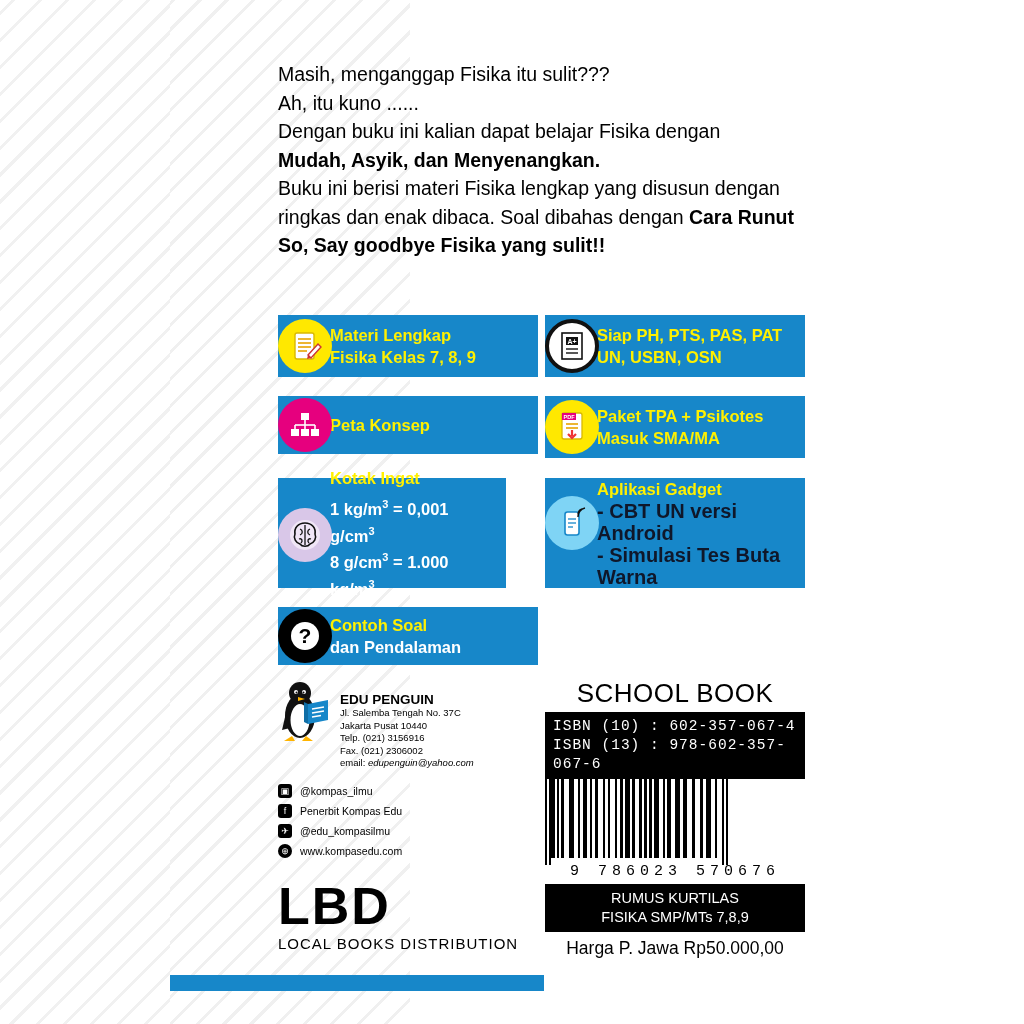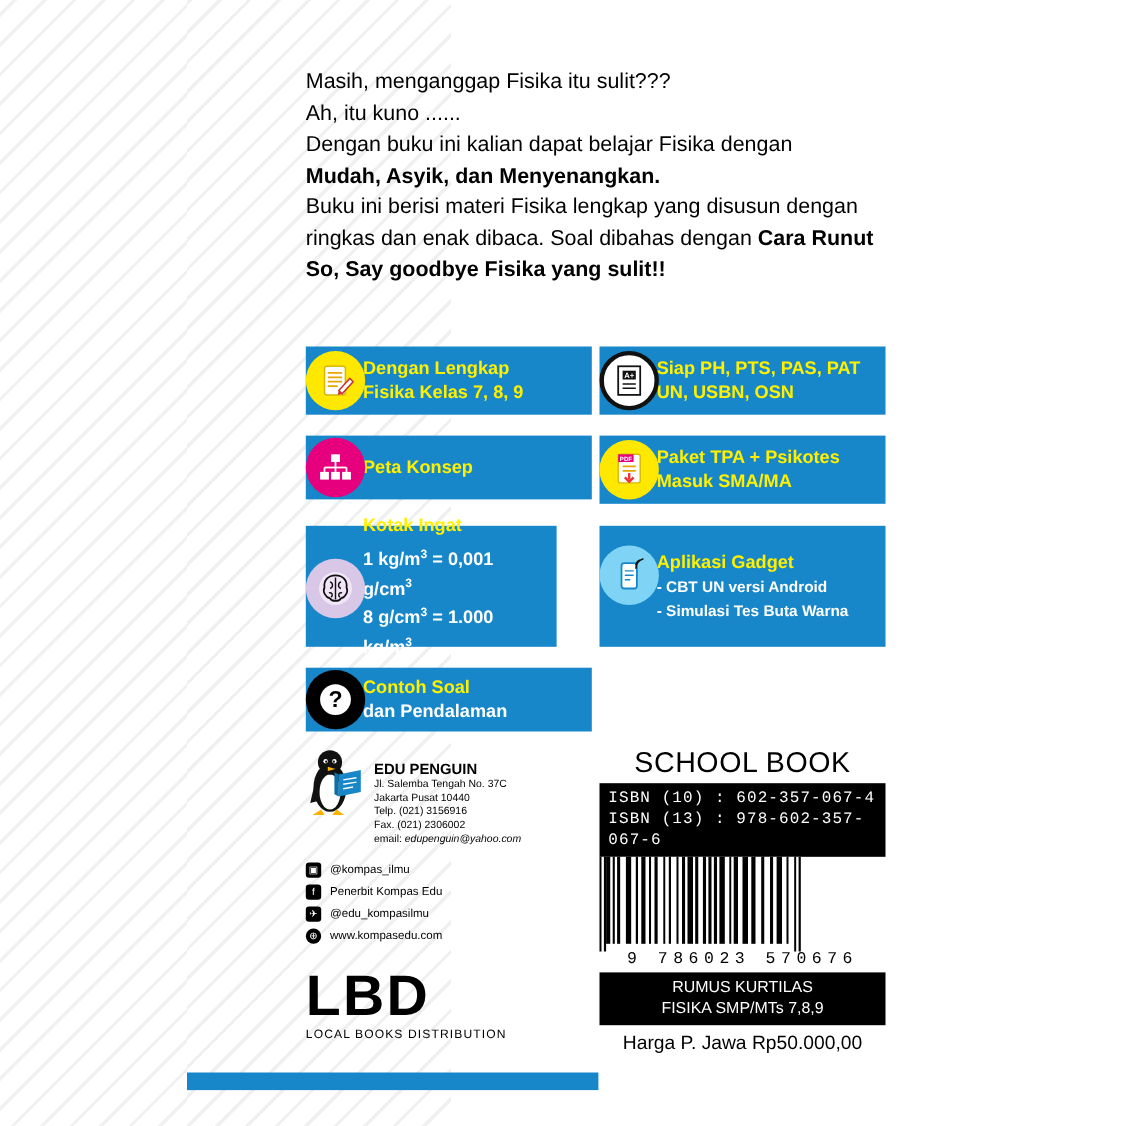--- a/index.html
+++ b/index.html
@@ -58,23 +58,23 @@
     font-weight:bold;
     font-size:16.5px;
     line-height:22px;
     padding:8px 10px 8px 52px;
     box-sizing:border-box;
     display:flex;
     flex-direction:column;
     justify-content:center;
   }
   .feat .bar .sub{
-    color:#ffffff;
+    color:#0f172a;
     font-weight:bold;
-    font-size:14px;
+    font-size:20px;
   }
   .feat .bar .white{color:#ffffff;}
   .icon-badge{
     position:absolute;
     left:0; top:50%;
     transform:translateY(-50%);
     width:54px;height:54px;border-radius:50%;
     display:flex;align-items:center;justify-content:center;
     z-index:3;
     box-sizing:border-box;
@@ -103,21 +103,21 @@
   #lbd{position:absolute;left:108px;top:880px;}
   #lbd .wordmark{
     font-family:"Liberation Sans", sans-serif;
     font-weight:bold;
     font-size:52px;
     letter-spacing:2px;
     color:#000;
     line-height:52px;
   }
   #lbd .sub{
-    font-size:11px;letter-spacing:1px;color:#000;text-align:center;
+    font-size:15px;letter-spacing:1px;color:#000;text-align:center;
     margin-top:3px;
   }
 
   
   #bc{position:absolute;left:375px;top:678px;width:260px;}
   #bc .school{
     font-size:26px;color:#000;text-align:center;letter-spacing:0.5px;
   }
   #bc .isbnbox{
     background:#000;color:#fff;
@@ -158,21 +158,21 @@
     <div> Ah, itu kuno ......</div>
     <div>Dengan buku ini kalian dapat belajar Fisika dengan</div>
     <div><b>Mudah, Asyik, dan Menyenangkan.</b></div>
     <div>Buku ini berisi materi Fisika lengkap yang disusun dengan</div>
     <div><span>ringkas dan enak dibaca. Soal dibahas dengan </span><b>Cara Runut</b></div>
     <div><b>So, Say goodbye Fisika yang sulit!!</b></div>
   </div>
 
   <div class="feat" style="left:108px;top:315px;width:260px;height:62px;">
     <div class="bar" style="width:260px;height:62px;">
-      <div>Dengan Lengkap</div>
+      <div>Materi Lengkap</div>
       <div>Fisika Kelas  7, 8, 9</div>
     </div>
     <div class="icon-badge" style="background:#ffe800;">
       <svg width="34" height="34" viewBox="0 0 34 34">
         <rect x="7" y="4" width="19" height="26" rx="2" fill="#ffffff" stroke="#d9b800" stroke-width="1.4"></rect>
         <line x1="10" y1="10" x2="23" y2="10" stroke="#e8a400" stroke-width="1.6"></line>
         <line x1="10" y1="14" x2="23" y2="14" stroke="#e8a400" stroke-width="1.6"></line>
         <line x1="10" y1="18" x2="23" y2="18" stroke="#e8a400" stroke-width="1.6"></line>
         <line x1="10" y1="22" x2="19" y2="22" stroke="#e8a400" stroke-width="1.6"></line>
         <path d="M20 26 L30 15 L33 18 L23 29 Z" fill="#ffffff" stroke="#c33" stroke-width="1.4"></path>

